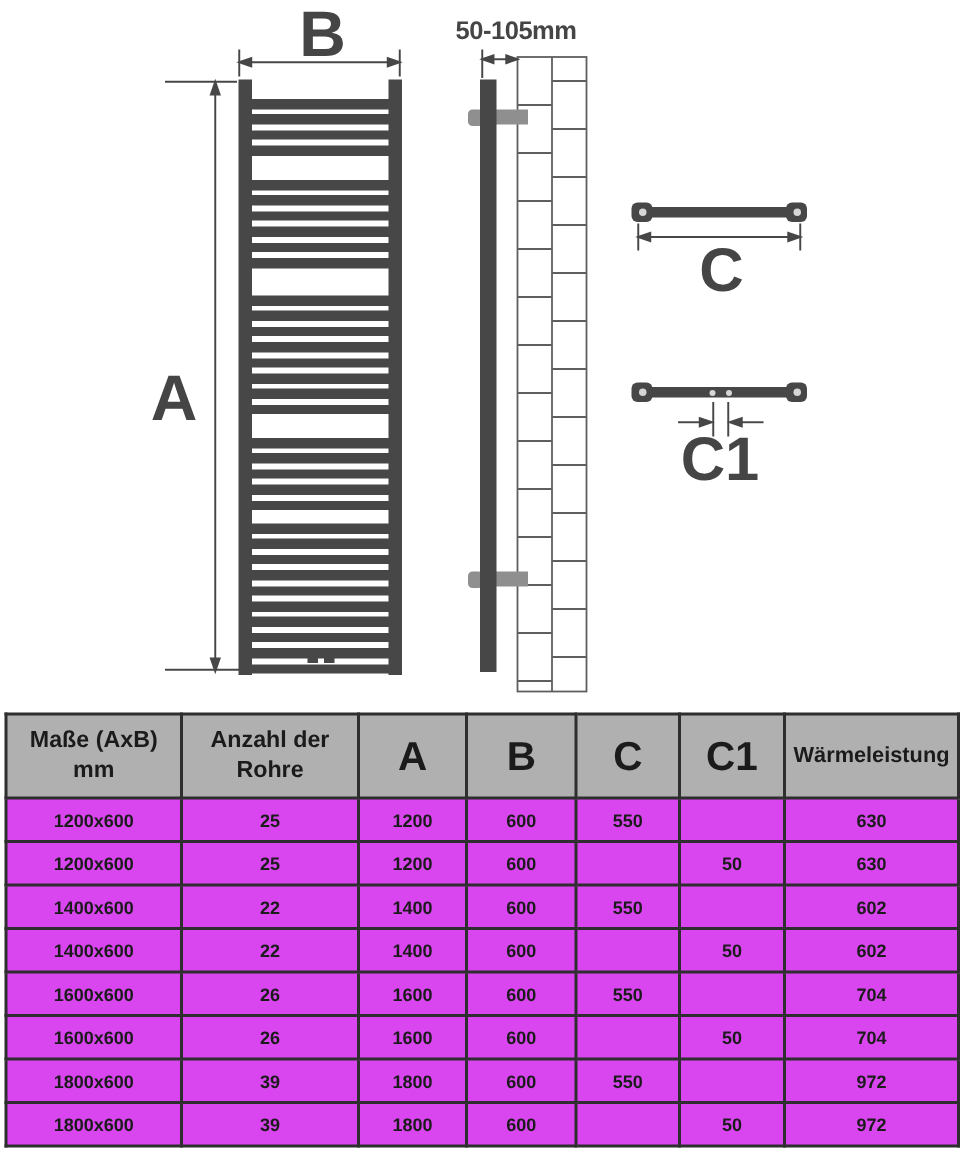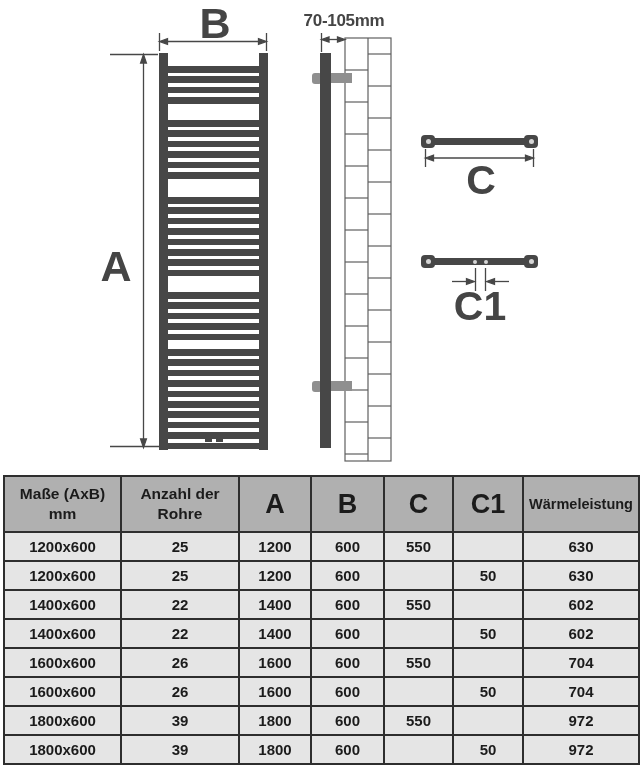--- a/index.html
+++ b/index.html
@@ -28,21 +28,21 @@
   .hbar .hole.l{left:4.5px;} .hbar .hole.r{right:4.5px;}
   .hbar .cdot{position:absolute;top:4.5px;width:4px;height:4px;border-radius:50%;background:#d6d6d6;}
   svg.overlay{position:absolute;left:0;top:0;pointer-events:none;}
   
   #spec-table{position:absolute;left:3px;top:475px;width:635px;border-collapse:collapse;table-layout:fixed;}
   #spec-table th,#spec-table td{border:2px solid #2e2e2e;text-align:center;vertical-align:middle;color:#1b1b1b;padding:0;}
   #spec-table thead th{background:#b0b0b0;height:54px;}
   .h2l{font-size:15.5px;font-weight:bold;white-space:pre-line;line-height:1.3;}
   .hbig{font-size:27px;font-weight:bold;}
   .hmed{font-size:14.5px;font-weight:bold;}
-  #spec-table tbody td{height:25px;font-size:15px;font-weight:bold;background:#e5e5e5;}
+  #spec-table tbody td{height:25px;font-size:12px;font-weight:bold;background:#d946ef;}
 </style>
 </head>
 <body>
 
 <div id="drawing">
 
   <svg id="wall-svg" class="overlay" width="641" height="472">
       <rect x="345" y="38" width="46" height="423" fill="#ffffff" stroke="#5f5f5f" stroke-width="1.2"></rect>
       <line x1="368" y1="38" x2="368" y2="461" stroke="#5f5f5f" stroke-width="1.2"></line>
       <line x1="345" y1="70" x2="368" y2="70" stroke="#5f5f5f" stroke-width="1.2"></line>
@@ -169,21 +169,21 @@
       <line x1="493" y1="281.5" x2="509" y2="281.5"></line>
       <polygon points="474.5,281.5 466.5,278.7 466.5,284.3"></polygon>
       <polygon points="486.5,281.5 494.5,278.7 494.5,284.3"></polygon>
     </g>
   </svg>
 
   <div id="b-label" class="dim-label">B</div>
   <div id="a-label" class="dim-label">A</div>
   <div id="c-label" class="dim-label">C</div>
   <div id="c1-label" class="dim-label">C1</div>
-  <div id="wall-dist-label" class="dim-label">70-105mm</div>
+  <div id="wall-dist-label" class="dim-label">50-105mm</div>
 </div>
 
 <table id="spec-table">
   <colgroup>
     <col style="width:117px">
       <col style="width:118px">
       <col style="width:72px">
     <col style="width:73px">
       <col style="width:69px">
       <col style="width:70px">

